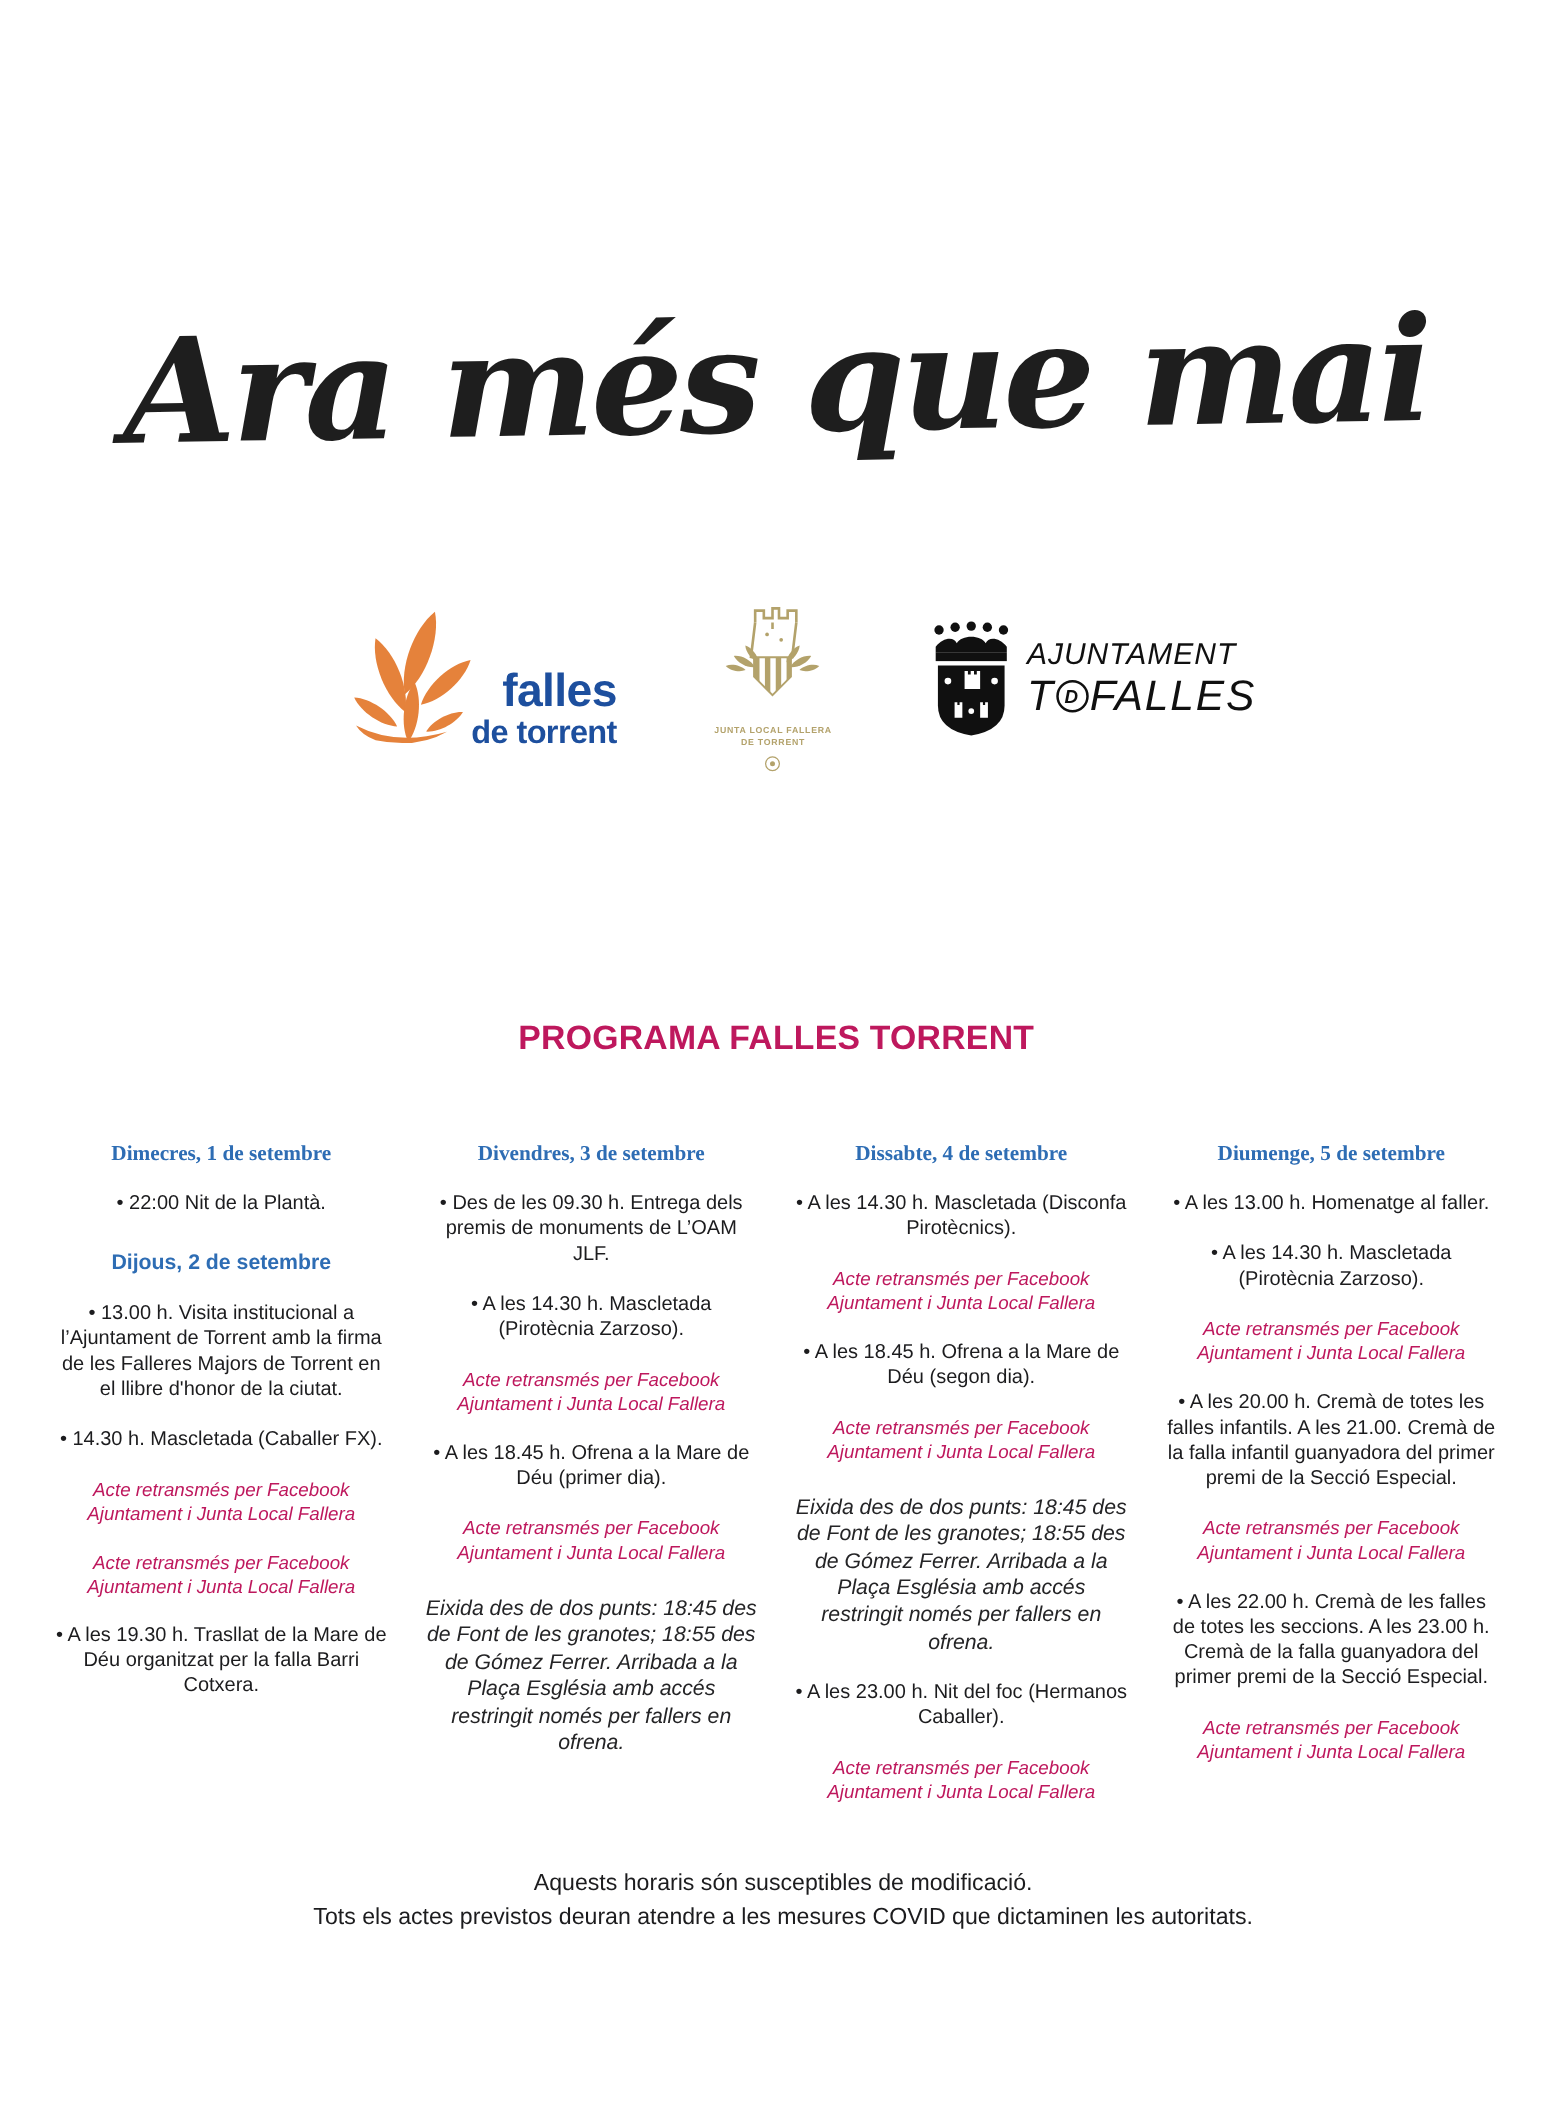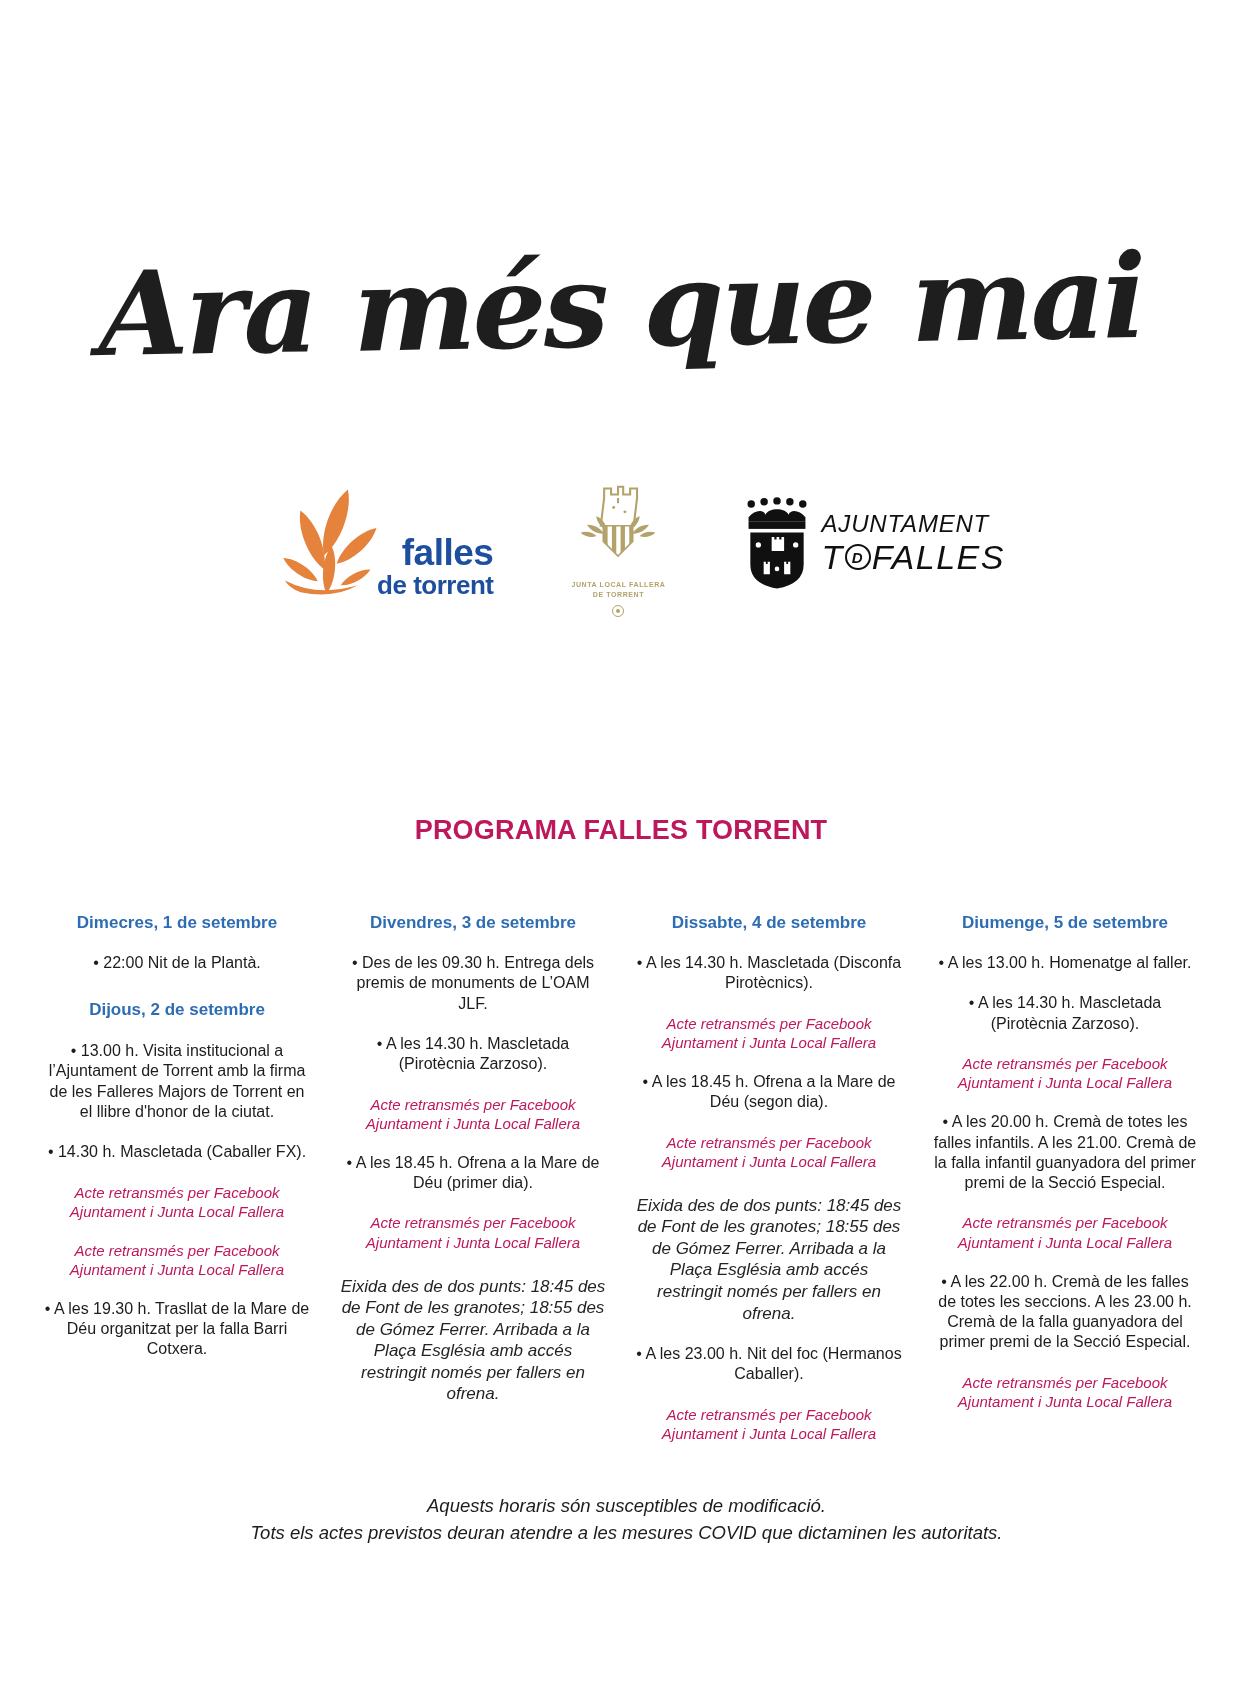--- a/index.html
+++ b/index.html
@@ -45,23 +45,23 @@
     font-size:15px; font-weight:700; margin:0 1px;
   }
   
   .heading { text-align:center; margin-top:188px; font-size:27px; font-weight:700; letter-spacing:0.2px; color:#be185d; }
   .columns { display:flex; justify-content:center; gap:30px; padding:0 44px; margin-top:66px; }
   .col { flex:1 1 0; text-align:center; font-size:16px; line-height:1.27; color:#1c1c1e; }
   .blk.date { color:var(--accent-blue); font-weight:700; font-size:17px; margin-top:26px; }
   .blk.event { margin-top:20px; }
   .blk.note { font-style:italic; font-size:15px; margin-top:20px; color:#be185d; }
   .blk.note2 { font-style:italic; font-size:17px; margin-top:24px; color:#242426; }
-  .col .blk:first-child { margin-top:0; }
-  
-  .footer { text-align:center; font-style:italic; font-size:18.5px; line-height:1.45; margin-top:50px; color:#1c1c1e;padding-left:11px; }
+  .col .blk:first-child { margin-top:0;font-family:Liberation Serif, serif; }
+  
+  .footer { text-align:center; font-size:18.5px; line-height:1.45; margin-top:50px; color:#1c1c1e;padding-left:11px; }
 </style>
 </head>
 <body>
 
 <div class="script-title">Ara més que mai</div>
 
 <div class="logos">
 
   <div class="logo falles">
     <svg viewBox="0 0 120 120" aria-hidden="true">

